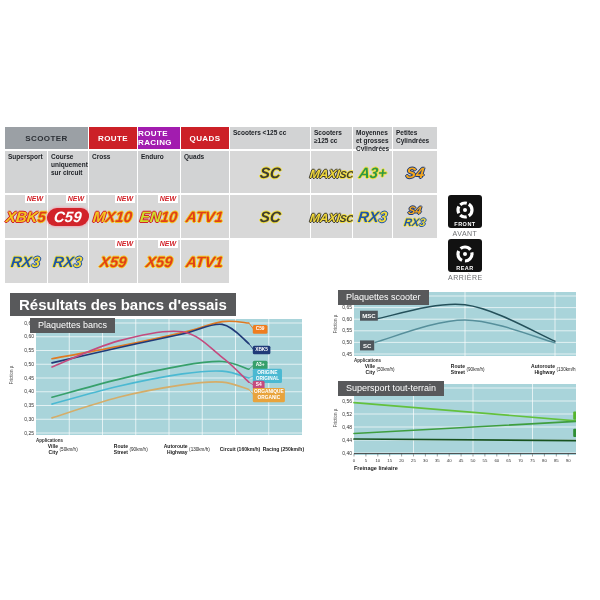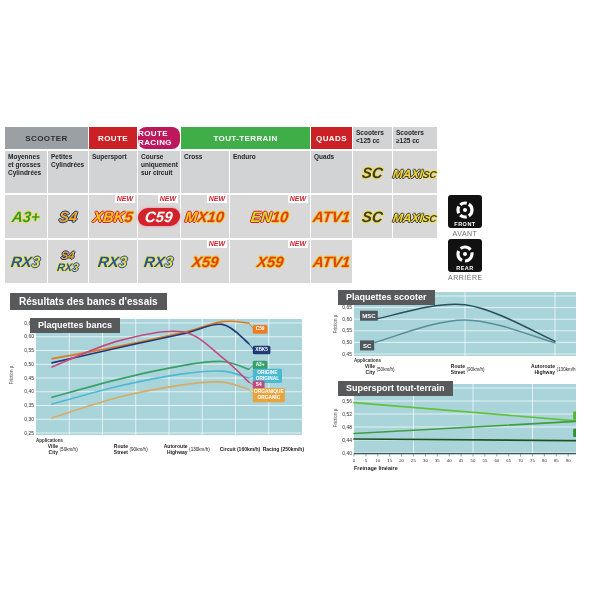--- a/index.html
+++ b/index.html
@@ -34,38 +34,37 @@
   .p-y3{color:#f1d93c;text-shadow:-1px 0 #1e55a8,1px 0 #1e55a8,0 -1px #1e55a8,0 1px #1e55a8;}
   .p-wh{color:#fff;}
   
   .axle{position:absolute;width:34px;text-align:center;}
   .axle-badge{width:34px;height:32px;background:#111;border-radius:3px;display:flex;
     flex-direction:column;align-items:center;justify-content:flex-end;padding-bottom:1px;}
   .axle-badge svg{display:block;margin:0 auto;}
   .axle-en{color:#fff;font-weight:bold;font-size:5.5px;letter-spacing:.5px;}
   .axle-fr{color:#6d6e71;font-size:7px;margin-top:2px;letter-spacing:.5px;}
   
-  .panel-title{position:absolute;background:#58595b;color:#fff;font-weight:bold;
+  .panel-title{position:absolute;background:#58595b;color:#fff;font-weight:normal;
     font-size:9px;padding:2px 8px 3px 8px;white-space:nowrap;text-align:right;}
   .results-title{position:absolute;left:10px;top:293px;background:#58595b;color:#fff;
-    font-weight:bold;font-size:10px;padding:3px 9px;}
+    font-weight:bold;font-size:15px;padding:3px 9px;}
   .chart{position:absolute;}
   .chart svg{overflow:visible;display:block;}
   svg text{font-family:"Liberation Sans",sans-serif;}
 </style>
 </head>
 <body>
 
 <div class="stage">
 
   <div class="pads-table" id="padsTable">
       <div class="group-cell" style="background: rgb(155, 160, 165); color: rgb(43, 47, 53); grid-column: span 2;">SCOOTER</div>
       <div class="group-cell" style="background: rgb(204, 32, 39); color: rgb(255, 255, 255); grid-column: span 1;">ROUTE</div>
-      <div class="group-cell" style="background: #be185d; color: rgb(255, 255, 255); grid-column: span 1; border-radius: 8px;">ROUTE RACING</div>
-      <div class="group-cell" style="background: rgb(63, 174, 73); color: rgb(255, 255, 255); grid-column: span 2;">TOUT-TERRAIN</div>
+      <div class="group-cell" style="background: #a21caf; color: rgb(255, 255, 255); grid-column: span 1;">ROUTE RACING</div>
       <div class="group-cell" style="background: rgb(204, 32, 39); color: rgb(255, 255, 255); grid-column: span 1;">QUADS</div>
       <div class="sub-cell">Scooters &lt;125 cc</div>
       <div class="sub-cell">Scooters ≥125 cc</div>
       <div class="sub-cell">Moyennes et grosses Cylindrées</div>
       <div class="sub-cell">Petites Cylindrées</div>
       <div class="sub-cell">Supersport</div>
       <div class="sub-cell">Course uniquement sur circuit</div>
       <div class="sub-cell">Cross</div>
       <div class="sub-cell">Enduro</div>
       <div class="sub-cell">Quads</div>

